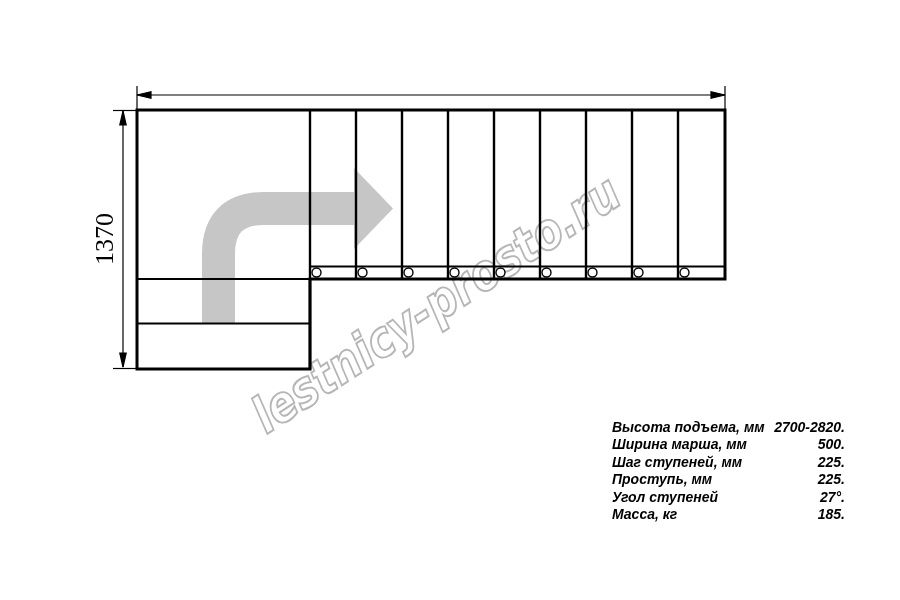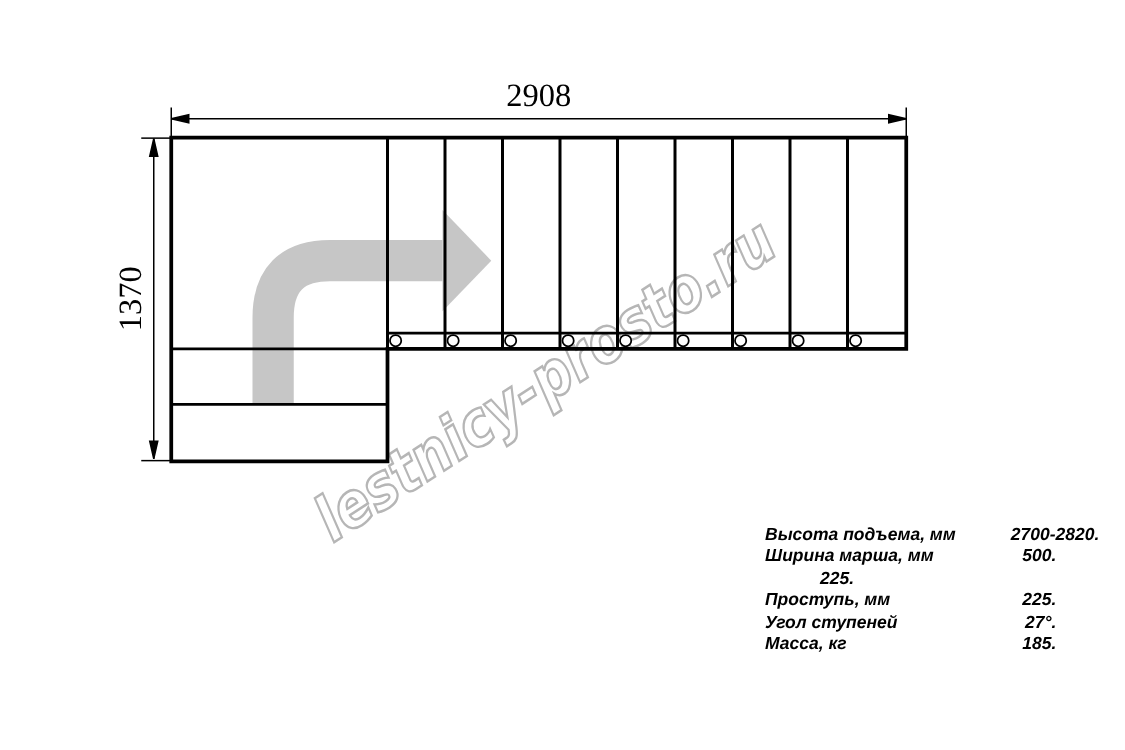--- a/index.html
+++ b/index.html
@@ -25,21 +25,21 @@
     font-size:26px;color:#000;text-align:center;line-height:26px;
   }
   .dim-top{left:371px;top:64px;width:120px;}
   .dim-left{left:45px;top:226px;width:120px;height:26px;transform:rotate(-90deg);}
 
   
   .specs{position:absolute;left:612px;top:419px;width:233px;
          font-style:italic;font-size:14px;color:#000000;font-weight:bold;}
   .spec-row{display:flex;justify-content:space-between;height:17.4px;line-height:17.4px;}
   .spec-label{text-align:left;white-space:nowrap;}
-  .spec-value{text-align:right;white-space:nowrap;margin-left:44px;}
+  .spec-value{text-align:right;white-space:nowrap;}
 </style>
 </head>
 <body>
 
 <div id="page">
 
   <div class="watermark">lestnicy-prosto.ru</div>
 
   <svg class="plan" width="900" height="600" viewBox="0 0 900 600">
 
@@ -92,33 +92,33 @@
 
     <g stroke="#000" stroke-width="1.2" fill="#000">
       <line x1="113" y1="110.5" x2="137" y2="110.5"></line>
       <line x1="113" y1="368.5" x2="137" y2="368.5"></line>
       <line x1="123" y1="111" x2="123" y2="367"></line>
       <polygon points="123,111 119.8,125 126.2,125"></polygon>
       <polygon points="123,367 119.8,353 126.2,353"></polygon>
     </g>
   </svg>
 
-  <div class="dim-text dim-top">2908</div>
   <div class="dim-text dim-left">1370</div>
 
   <div class="specs">
     <div class="spec-row">
       <span class="spec-label">Высота подъема, мм</span>
       <span class="spec-value">2700-2820.</span>
     </div>
     <div class="spec-row">
       <span class="spec-label">Ширина марша, мм</span>
       <span class="spec-value">500.</span>
     </div>
     <div class="spec-row">
+      <span class="spec-label">Шаг ступеней, мм</span>
       <span class="spec-value">225.</span>
     </div>
     <div class="spec-row">
       <span class="spec-label">Проступь, мм</span>
       <span class="spec-value">225.</span>
     </div>
     <div class="spec-row">
       <span class="spec-label">Угол ступеней</span>
       <span class="spec-value">27°.</span>
     </div>

